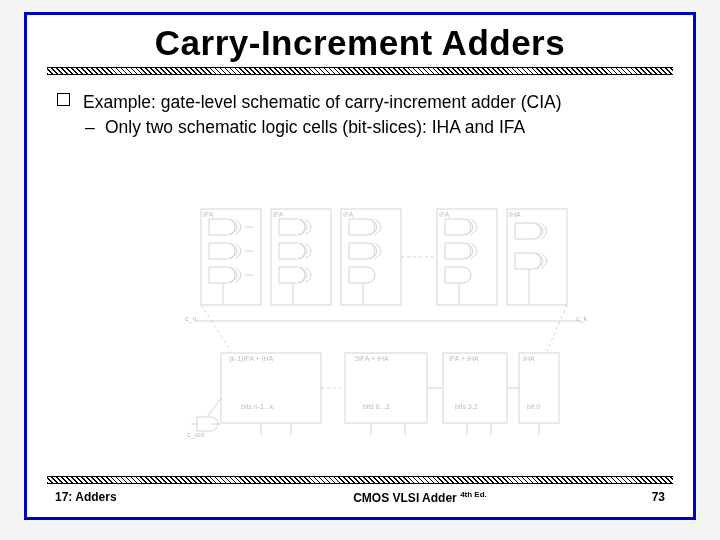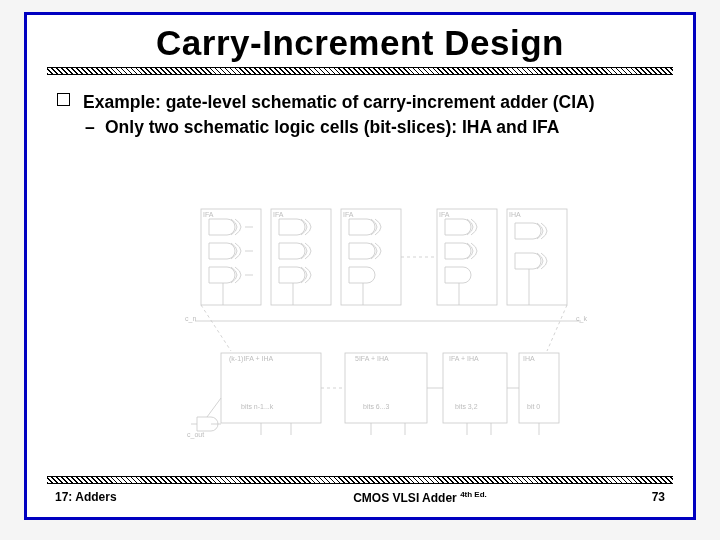--- a/index.html
+++ b/index.html
@@ -34,21 +34,20 @@
     background-image:
       repeating-linear-gradient(45deg, #000 0 1.2px, #fff 1.2px 3.5px);
     border-top: 1px solid #000;
     border-bottom: 1px solid #000;
   }
   .body {
     padding: 6px 30px 0 30px;
     font-size: 17.5px;
     line-height: 1.32;
     color: #000;
-    font-weight: bold;
   }
   .bullet1 {
     position: relative;
     padding-left: 26px;
     margin-bottom: 2px;
   }
   .bullet1 .bmark {
     position: absolute;
     left: 0; top: 2px;
     width: 13px; height: 13px;
@@ -93,21 +92,21 @@
   .footer-left { flex: 0 0 auto; width: 180px; }
   .footer-center { flex: 1 1 auto; text-align: center; }
   .footer-center sup { font-size: 8px; font-weight: bold; }
   .footer-right { flex: 0 0 auto; width: 60px; text-align: right; }
 </style>
 </head>
 <body>
 
 <div class="slide">
 
-  <div class="title">Carry-Increment Design</div>
+  <div class="title">Carry-Increment Adders</div>
   <div class="divider"></div>
 
   <div class="body">
     <div class="bullet1">
       <span class="bmark"></span>
       <span>Example: gate-level schematic of carry-increment adder (CIA)</span>
     </div>
     <div class="bullet2">
       <span class="dash">–</span>
       <span>Only two schematic logic cells (bit-slices): IHA and IFA</span>

